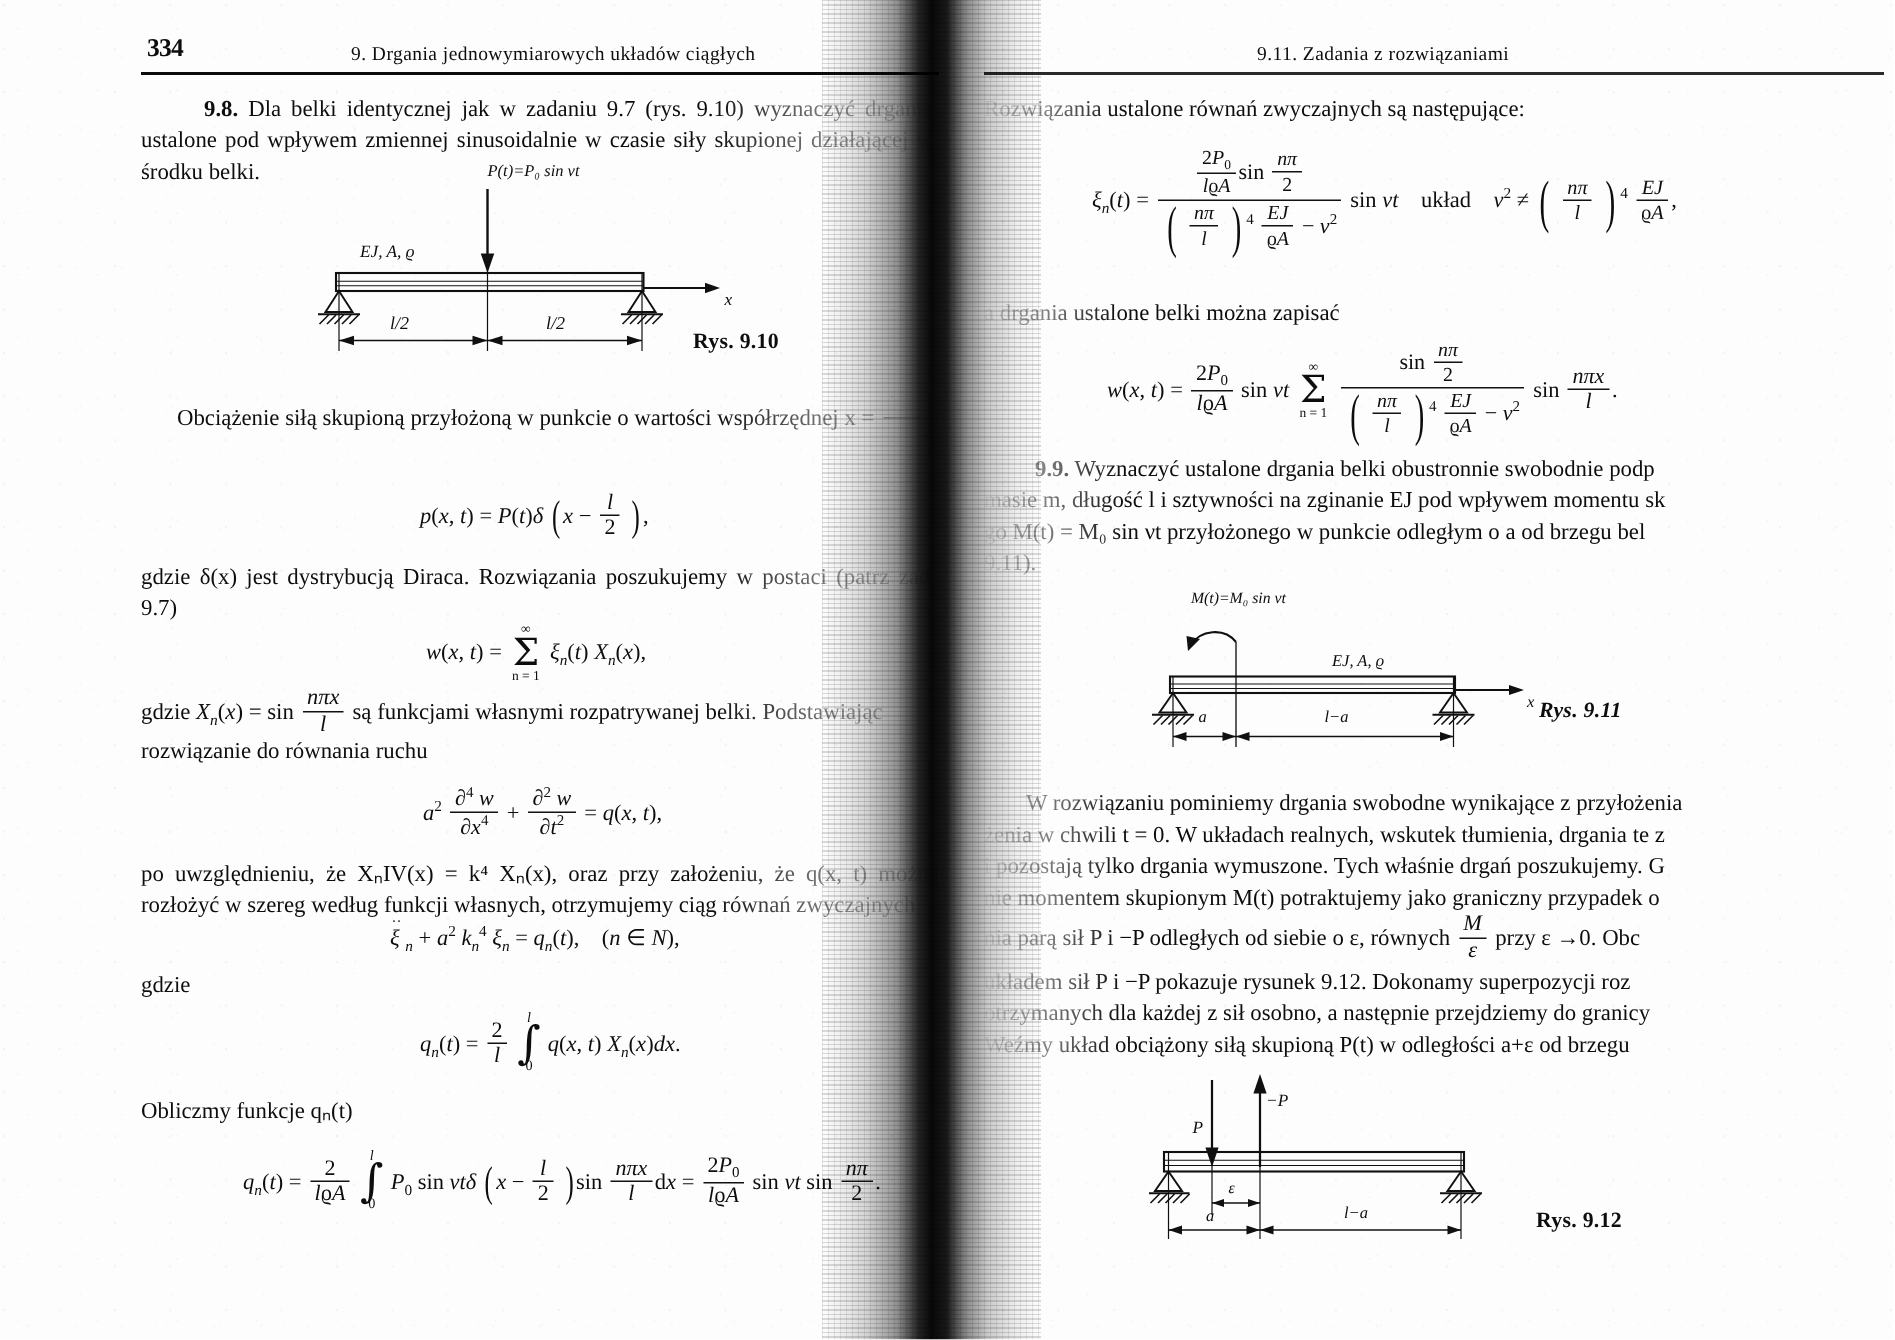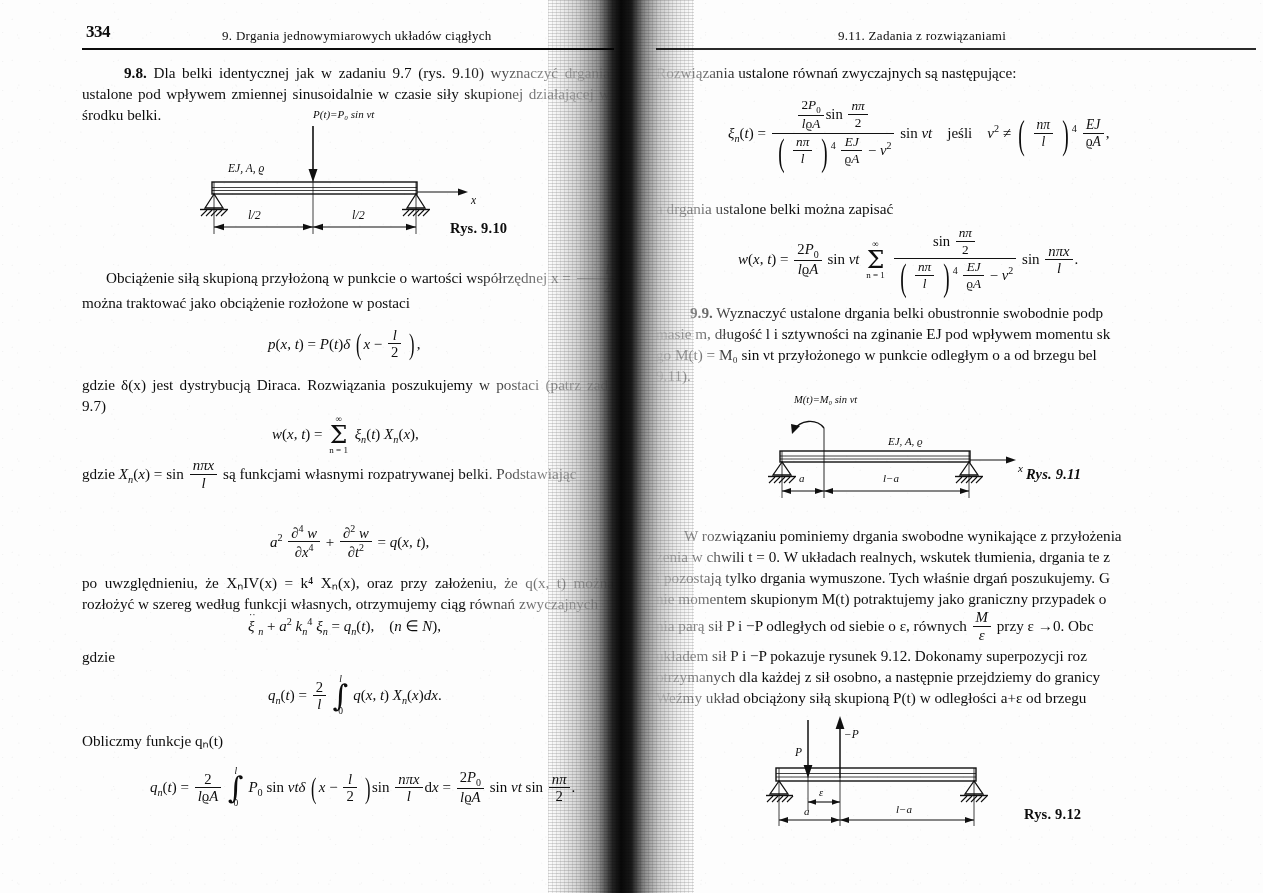--- a/index.html
+++ b/index.html
@@ -34,21 +34,21 @@
       rgba(0,0,0,.07) 88%,
       rgba(0,0,0,0) 100%);}
   #gutter-noise{position:absolute;left:548px;top:0;width:146px;height:893px;
     opacity:.5;mix-blend-mode:multiply;
     background-image:
       repeating-linear-gradient(to bottom, rgba(0,0,0,.28) 0 1px, rgba(0,0,0,0) 1px 3px),
       repeating-linear-gradient(to right, rgba(0,0,0,.18) 0 1px, rgba(0,0,0,0) 1px 4px);}
 
   
   .col{position:absolute;top:0;}
-  #col-left{left:0;width:620px;height:893px;}
+  #col-left{left:12px;width:620px;height:893px;}
   #col-right{left:648px;width:615px;height:674px;}
 
   
   .runhead{position:absolute;font-size:13px;letter-spacing:.3px;}
   .runrule{position:absolute;height:2px;background:#0c0c0c;}
   .folio{position:absolute;font-size:17px;font-weight:bold;letter-spacing:-.5px;}
 
   
   .para{position:absolute;font-size:15.2px;line-height:21px;
         text-align:justify;}
@@ -158,21 +158,20 @@
     </div>
     <div class="figcap" style="left:450px;top:220px;">Rys. 9.10</div>
 
     <div class="para fade-r clipped" style="left:82px;top:262px;width:532px;text-indent:24px;">
       <span>Obciążenie siłą skupioną przyłożoną w punkcie o wartości współrzędnej x =</span>
       <span class="frac">
         <span class="num mi">l</span>
         <span class="den">2</span>
       </span>
     </div>
-    <div class="para" style="left:82px;top:292px;width:500px;">można traktować jako obciążenie rozłożone w postaci</div>
 
     <div class="eq" style="left:268px;top:328px;">
       <span class="mi">p</span>(<span class="mi">x</span>, <span class="mi">t</span>) =
       <span class="mi">P</span>(<span class="mi">t</span>)<span class="mi">δ</span>
       <span class="paren">(</span><span class="mi">x</span> −
       <span class="frac"><span class="num mi">l</span><span class="den">2</span></span>
       <span class="paren">)</span>,
     </div>
 
     <div class="para fade-r" style="left:82px;top:374px;width:530px;">gdzie δ(x) jest dystrybucją Diraca. Rozwiązania poszukujemy w postaci (patrz zad. 9.7)</div>
@@ -189,20 +188,21 @@
     </div>
 
     <div class="para fade-r clipped" style="left:82px;top:458px;width:532px;">
       <span>gdzie <i>X</i><span class="sub"><i>n</i></span>(<i>x</i>) = sin</span>
       <span class="frac">
         <span class="num mi">nπx</span>
         <span class="den mi">l</span>
       </span>
       <span>są funkcjami własnymi rozpatrywanej belki. Podstawiając</span>
     </div>
+    <div class="para" style="left:82px;top:490px;width:500px;">rozwiązanie do równania ruchu</div>
 
     <div class="eq" style="left:270px;top:524px;">
       <span class="mi">a</span><span class="sup">2</span>
       <span class="frac"><span class="num">∂<span class="sup">4</span> <span class="mi">w</span></span><span class="den">∂<span class="mi">x</span><span class="sup">4</span></span></span>
       +
       <span class="frac"><span class="num">∂<span class="sup">2</span> <span class="mi">w</span></span><span class="den">∂<span class="mi">t</span><span class="sup">2</span></span></span>
       = <span class="mi">q</span>(<span class="mi">x</span>, <span class="mi">t</span>),
     </div>
 
     <div class="para fade-r" style="left:82px;top:572px;width:532px;">po uwzględnieniu, że XₙIV(x) = k⁴ Xₙ(x), oraz przy założeniu, że q(x, t) można rozłożyć w szereg według funkcji własnych, otrzymujemy ciąg równań zwyczajnych</div>
@@ -269,21 +269,21 @@
         </span>
         <span class="den" style="padding-top:2px;">
           <span class="bigparen">(</span>
           <span class="frac" style="font-size:.92em;"><span class="num mi">nπ</span><span class="den mi">l</span></span>
           <span class="bigparen">)</span><span class="sup">4</span>
           <span class="frac" style="font-size:.92em;"><span class="num mi">EJ</span><span class="den">ϱ<span class="mi">A</span></span></span>
           − <span class="mi">ν</span><span class="sup">2</span>
         </span>
       </span>
       sin <span class="mi">νt</span>
-      &nbsp;&nbsp;&nbsp;<span>jeśli</span>&nbsp;&nbsp;&nbsp;
+      &nbsp;&nbsp;&nbsp;<span>układ</span>&nbsp;&nbsp;&nbsp;
       <span class="mi">ν</span><span class="sup">2</span> ≠
       <span class="bigparen">(</span>
       <span class="frac" style="font-size:.92em;"><span class="num mi">nπ</span><span class="den mi">l</span></span>
       <span class="bigparen">)</span><span class="sup">4</span>
       <span class="frac" style="font-size:.92em;"><span class="num mi">EJ</span><span class="den">ϱ<span class="mi">A</span></span></span>,
     </div>
 
     <div class="para fade-l" style="left:8px;top:198px;width:600px;">a drgania ustalone belki można zapisać</div>
 
     <div class="eq" style="left:90px;top:228px;font-size:15px;">

